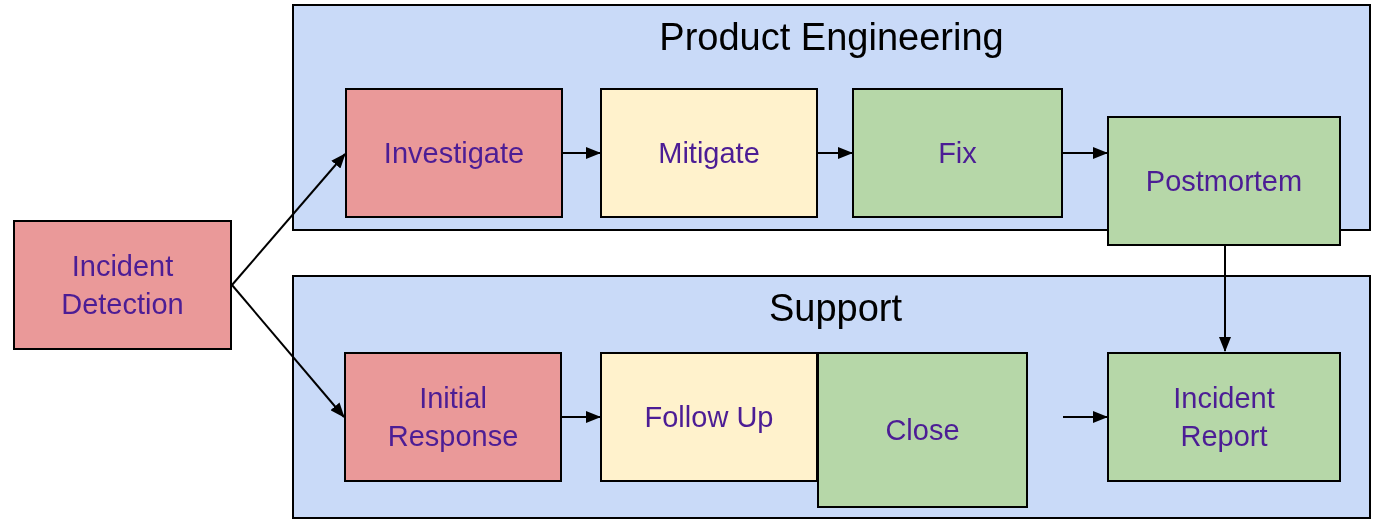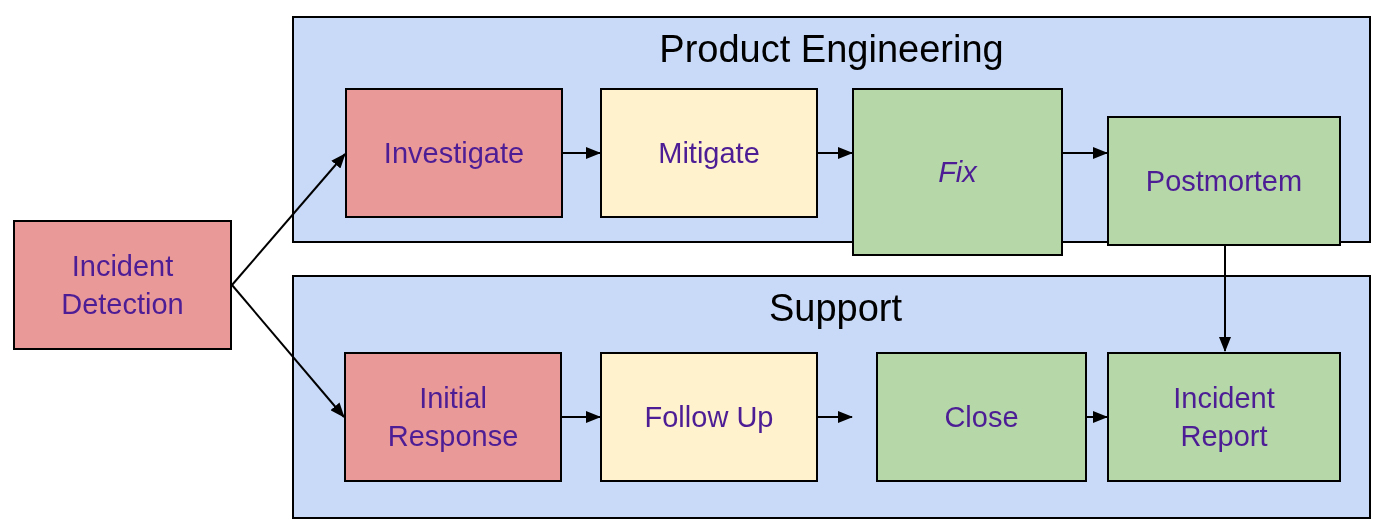--- a/index.html
+++ b/index.html
@@ -45,21 +45,21 @@
     top: 0;
     pointer-events: none;
   }
   .arrows line { stroke: #000; stroke-width: 2; }
 </style>
 </head>
 <body>
 
 <div class="stage">
 
-  <div class="lane" style="left: 292px; top: 16px; width: 1079px; height: 227px; background-color: rgb(201, 218, 248);">
+  <div class="lane" style="left: 292px; top: 4px; width: 1079px; height: 227px; background-color: rgb(201, 218, 248);">
     <div class="lane-title">Product Engineering</div>
   </div>
 
   <div class="lane" style="left: 292px; top: 275px; width: 1079px; height: 244px; background-color: rgb(201, 218, 248); padding-left: 8px;">
     <div class="lane-title">Support</div>
   </div>
 
   <svg class="arrows" width="1386" height="526" viewBox="0 0 1386 526">
     <defs>
       <marker id="arrowhead" markerWidth="16" markerHeight="12" refX="14" refY="6" orient="auto" markerUnits="userSpaceOnUse">
@@ -81,35 +81,35 @@
     <span class="node-label">Incident
 Detection</span>
   </div>
 
   <div class="node" style="left: 345px; top: 88px; width: 218px; height: 130px; background-color: rgb(234, 153, 153);">
     <span class="node-label">Investigate</span>
   </div>
   <div class="node" style="left: 600px; top: 88px; width: 218px; height: 130px; background-color: rgb(255, 242, 204);">
     <span class="node-label">Mitigate</span>
   </div>
-  <div class="node" style="left: 852px; top: 88px; width: 211px; height: 168px; background-color: rgb(182, 215, 168); font-style: italic;">
+  <div class="node" style="left: 852px; top: 88px; width: 211px; height: 130px; background-color: rgb(182, 215, 168);">
     <span class="node-label">Fix</span>
   </div>
   <div class="node" style="left: 1107px; top: 88px; width: 234px; height: 130px; background-color: rgb(182, 215, 168); margin-top: 28px;">
     <span class="node-label">Postmortem</span>
   </div>
 
   <div class="node" style="left: 344px; top: 352px; width: 218px; height: 130px; background-color: rgb(234, 153, 153); justify-content: center;">
     <span class="node-label">Initial
 Response</span>
   </div>
   <div class="node" style="left: 600px; top: 352px; width: 218px; height: 130px; background-color: rgb(255, 242, 204);">
     <span class="node-label">Follow Up</span>
   </div>
-  <div class="node" style="left: 876px; top: 352px; width: 211px; height: 130px; background-color: rgb(182, 215, 168);">
+  <div class="node" style="left: 817px; top: 352px; width: 211px; height: 156px; background-color: rgb(182, 215, 168);">
     <span class="node-label">Close</span>
   </div>
   <div class="node" style="left: 1107px; top: 352px; width: 234px; height: 130px; background-color: rgb(182, 215, 168);">
     <span class="node-label">Incident
 Report</span>
   </div>
 
 </div>
 
 </body></html>

